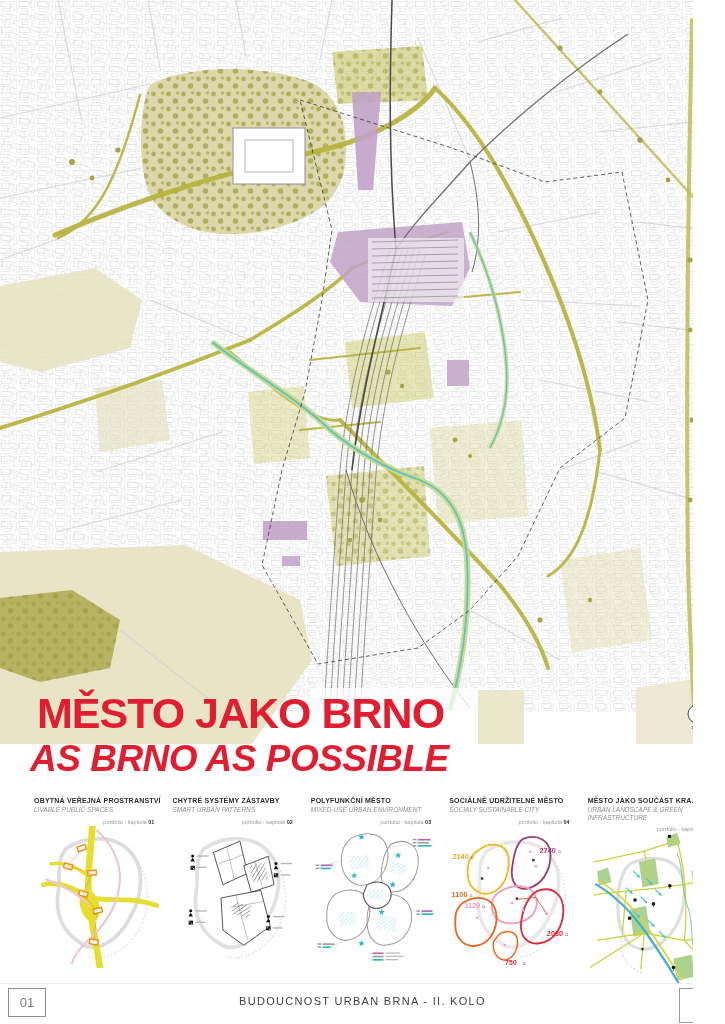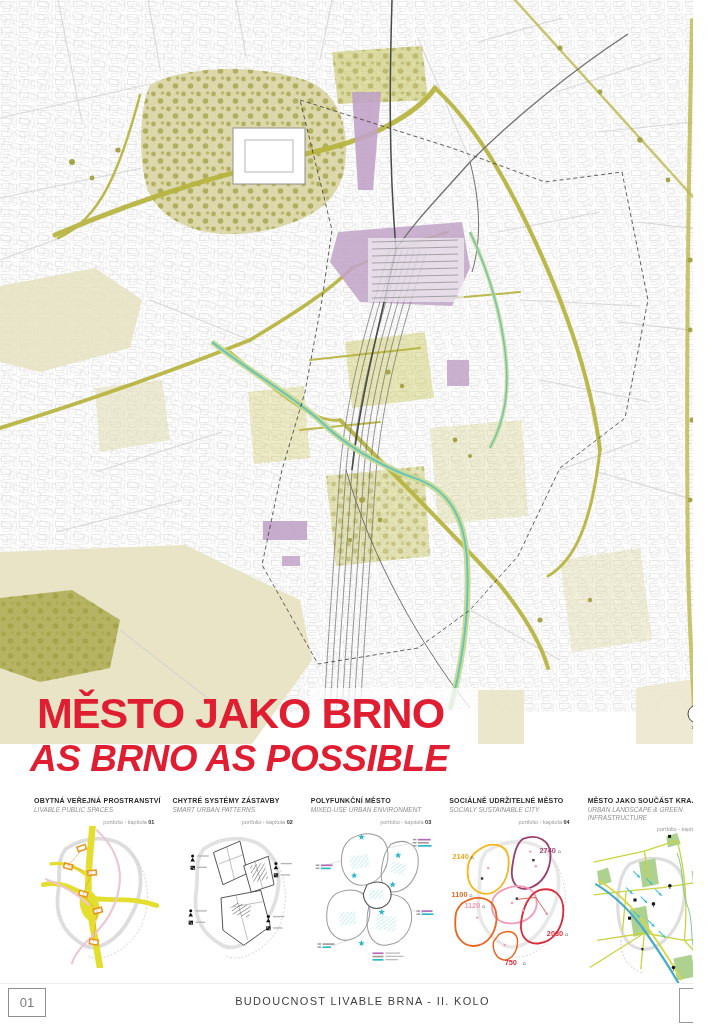--- a/index.html
+++ b/index.html
@@ -510,17 +510,17 @@
           <rect x="42" y="92" width="3.4" height="3.4" fill="#1a1a1a"></rect>
           <rect x="86" y="2" width="3.4" height="3.4" fill="#1a1a1a"></rect>
           <text x="56" y="130" font-size="6" fill="#1a1a1a">♥</text>
         </g>
       </svg>
     </div>
   </div>
 
   <div class="footer">
     <div class="pg-box">01</div>
-    <div class="footer-title">BUDOUCNOST LIVABLE BRNA - II. KOLO</div>
+    <div class="footer-title">BUDOUCNOST URBAN BRNA - II. KOLO</div>
     <div class="corner-box"></div>
   </div>
 
 </div>
 
 </body></html>

